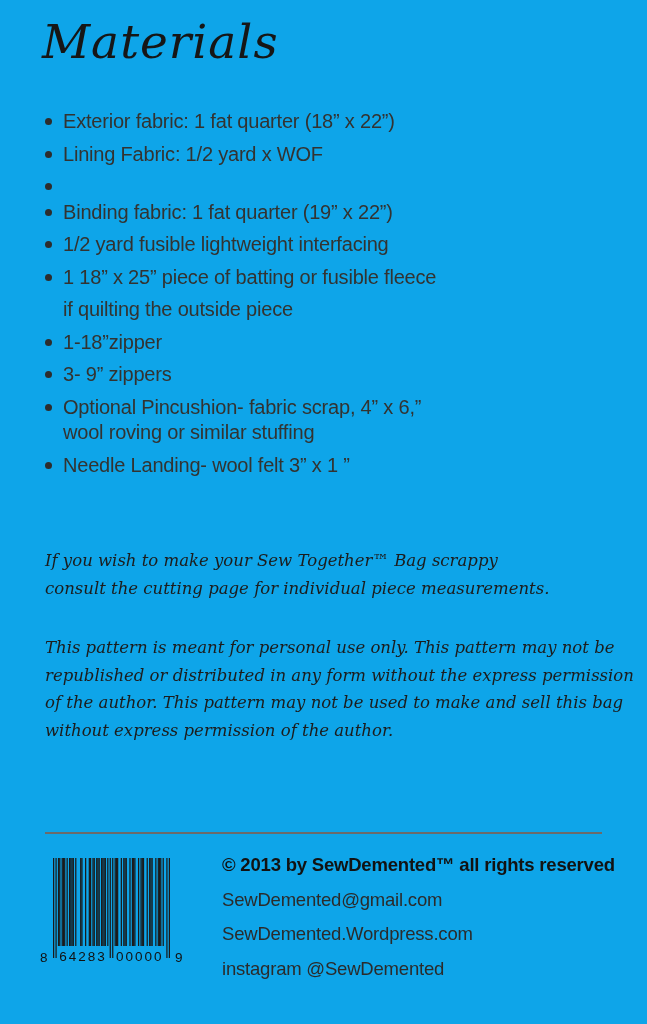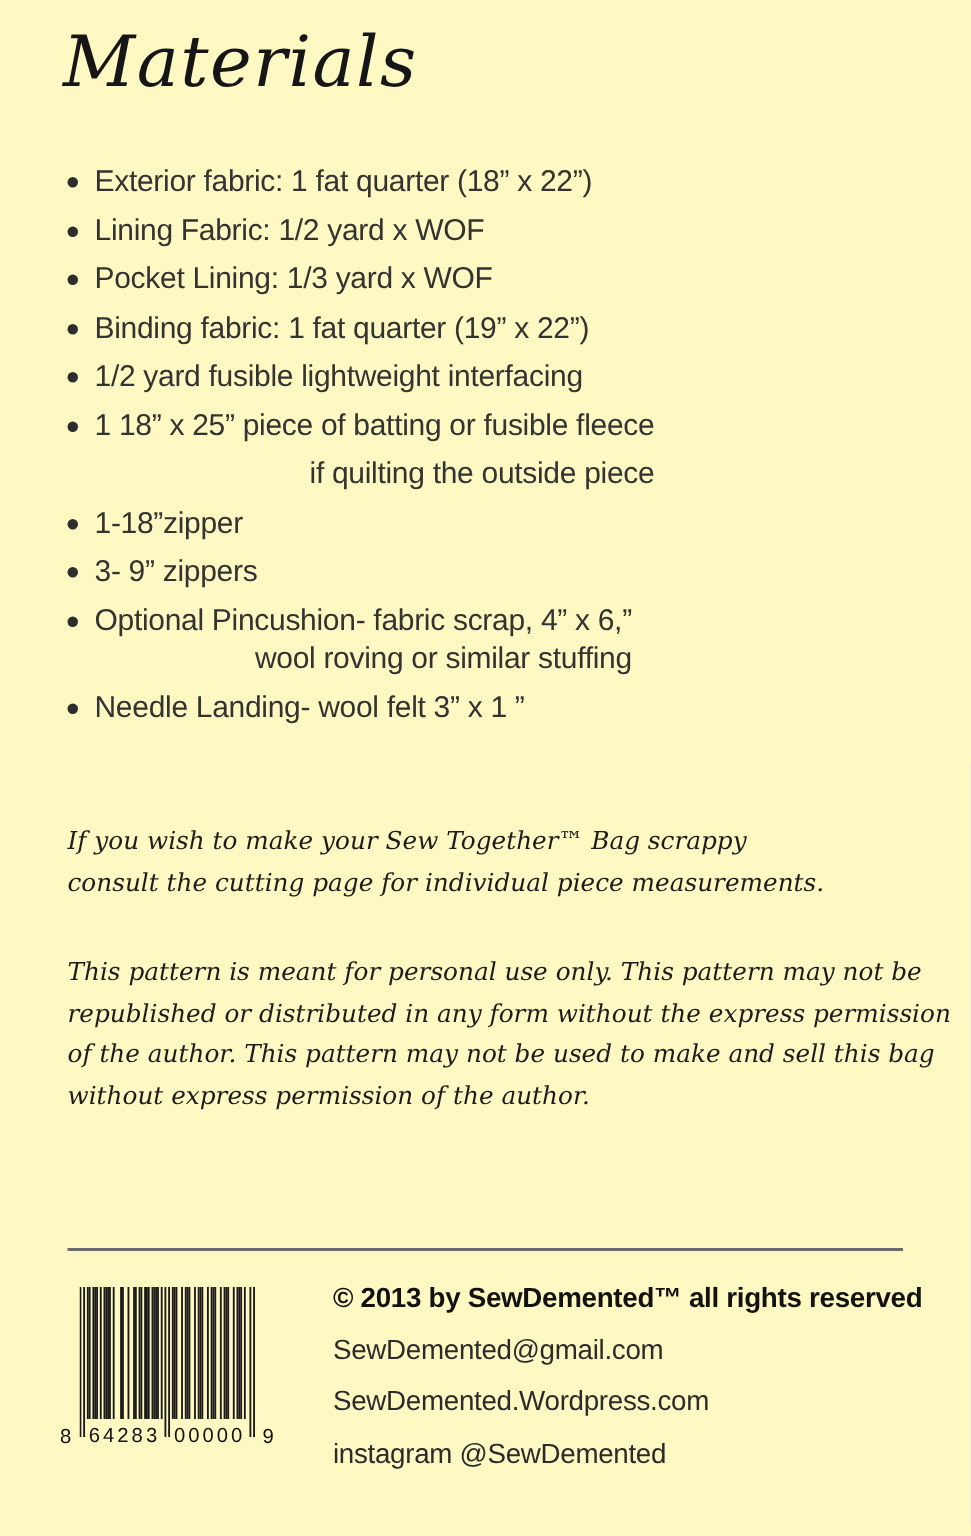--- a/index.html
+++ b/index.html
@@ -5,21 +5,21 @@
   html, body {
     margin: 0;
     padding: 0;
     background: #e8e8e6;
   }
   .page {
     position: relative;
     width: 647px;
     height: 1024px;
     margin: 0 auto;
-    background: #fef9c3;
+    background: #0ea5e9;
     overflow: hidden;
     font-family: "Liberation Sans", sans-serif;
     color: #2f2f2f;
   }
 
   
   .title {
     position: absolute;
     left: 42px;
     top: 14px;
@@ -34,21 +34,20 @@
 
   
   .materials {
     position: absolute;
     left: 45px;
     top: 110px;
     width: 560px;
     margin: 0;
     padding: 0;
     list-style: none;
-    text-align: right;
   }
   .materials li {
     display: flex;
     align-items: flex-start;
     margin-bottom: 10.5px;
   }
   .bullet {
     flex: 0 0 auto;
     width: 7px;
     height: 7px;
@@ -156,23 +155,20 @@
         </div>
       </li>
       <li>
         <span class="bullet"></span>
         <div class="item-text">
           <span class="line">Lining Fabric: 1/2 yard x WOF</span>
         </div>
       </li>
       <li>
         <span class="bullet"></span>
-        <div class="item-text">
-          <span class="line">Pocket Lining: 1/3 yard x WOF</span>
-        </div>
       </li>
       <li>
         <span class="bullet"></span>
         <div class="item-text">
           <span class="line">Binding fabric: 1 fat quarter (19” x 22”)</span>
         </div>
       </li>
       <li>
         <span class="bullet"></span>
         <div class="item-text">

